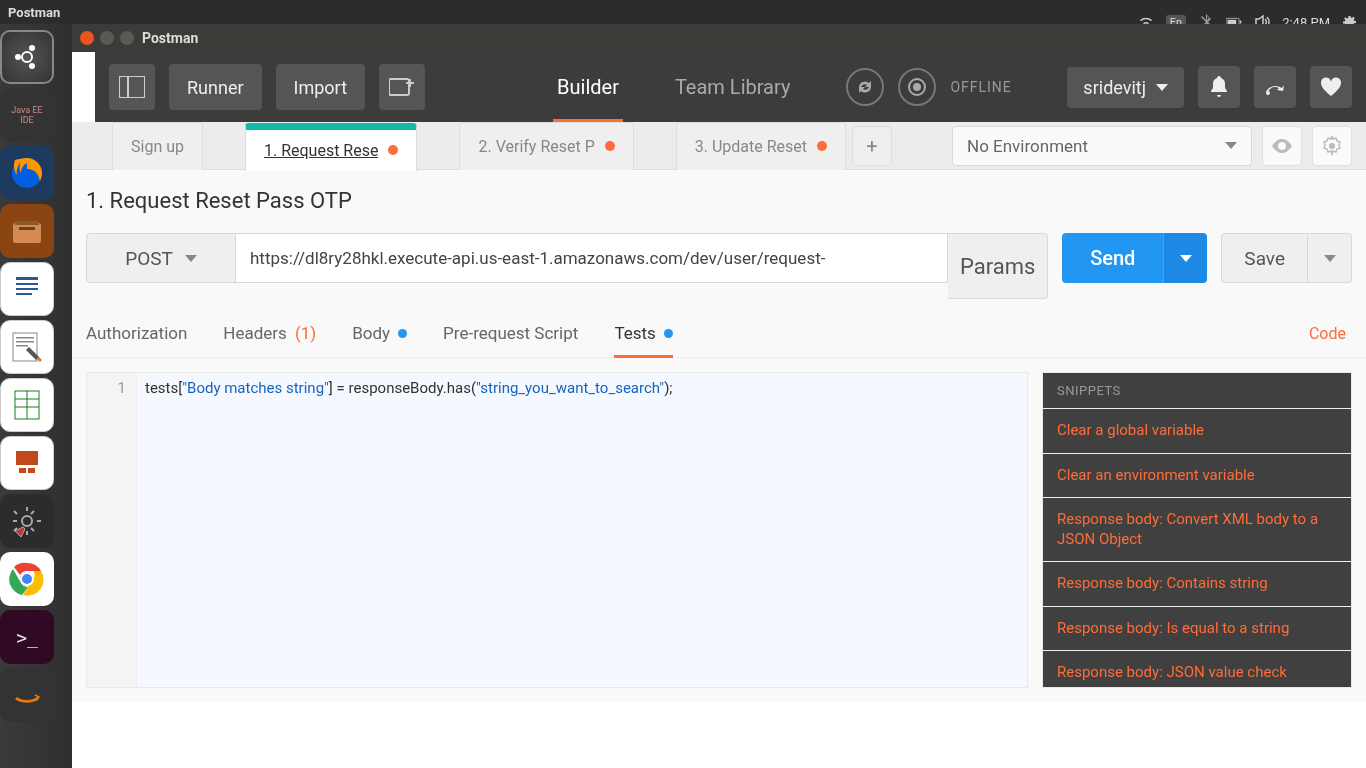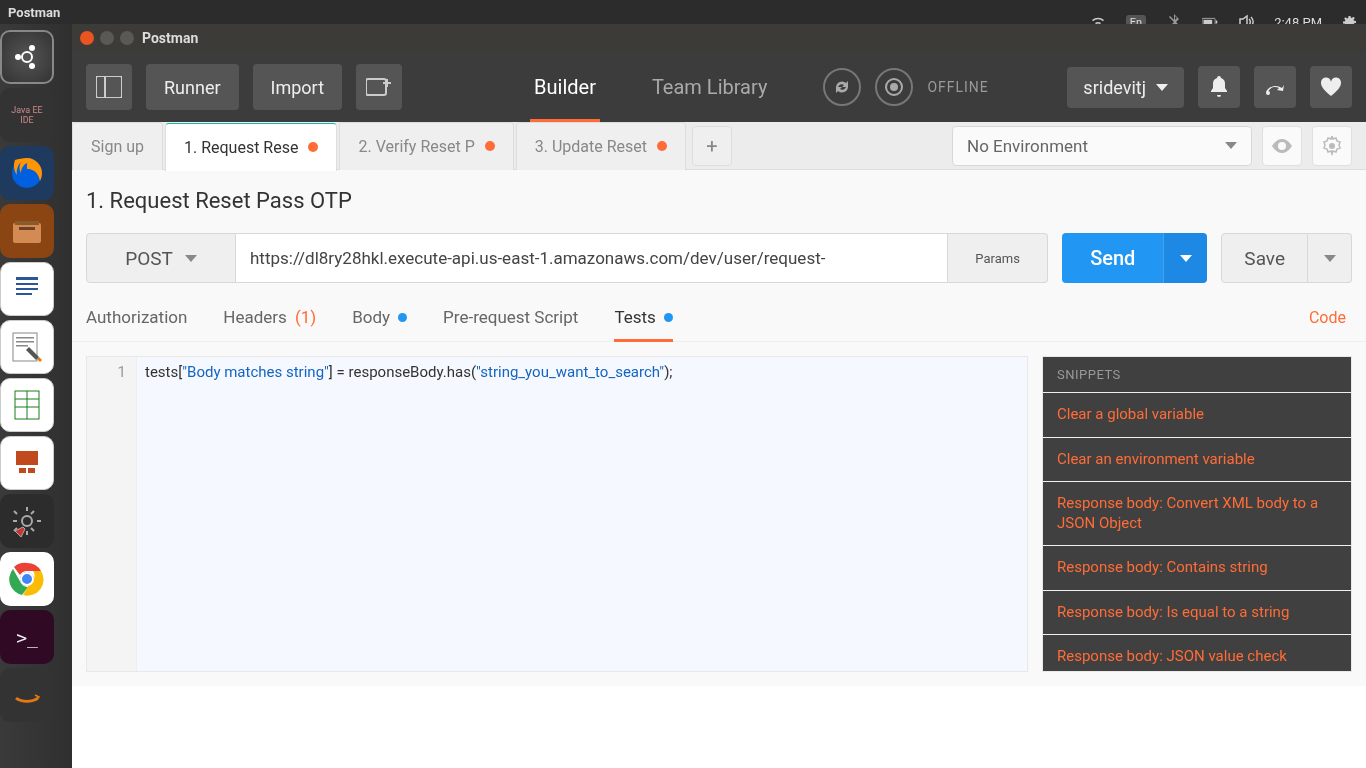--- a/index.html
+++ b/index.html
@@ -2,21 +2,21 @@
 <html><head>
 <meta charset="utf-8">
 <style>
 * { margin: 0; padding: 0; box-sizing: border-box; font-family: -apple-system, BlinkMacSystemFont, "Segoe UI", Roboto, "Helvetica Neue", Arial, sans-serif; }
 body { width: 1366px; height: 768px; overflow: hidden; background: #f5f5f5; }
 
 
 .ubuntu-panel { height: 24px; background: #2c2c2c; color: #dcdcdc; display: flex; align-items: center; font-size: 13px; padding: 0 8px; }
 .ubuntu-panel .app-name { font-weight: bold; }
 .ubuntu-panel .spacer { flex: 1; }
-.ubuntu-panel .tray { display: flex; align-items: center; gap: 20px; margin-top: 20px; }
+.ubuntu-panel .tray { display: flex; align-items: center; gap: 12px; margin-top: 20px; }
 .ubuntu-panel .tray-icon { width: 16px; height: 16px; display: inline-flex; align-items: center; justify-content: center; }
 .ubuntu-panel .lang-badge { background: #555; border-radius: 3px; padding: 1px 4px; font-size: 11px; }
 
 
 .unity-launcher { position: absolute; left: 0; top: 24px; width: 88px; height: 744px; background: linear-gradient(to right, #3a3a3a, #2d2d2d); display: flex; flex-direction: column; align-items: flex-start; padding-top: 6px; gap: 4px; }
 .launcher-item { width: 54px; height: 54px; border-radius: 10px; display: flex; align-items: center; justify-content: center; font-size: 24px; color: white; background: rgba(255,255,255,0.08); }
 .launcher-item.ubuntu { background: radial-gradient(circle, #555, #333); border: 2px solid #888; }
 .launcher-item.firefox { background: #1e3a5f; }
 .launcher-item.files { background: #8b4513; }
 .launcher-item.writer { background: #fff; color: #2b5797; border: 1px solid #ccc; }
@@ -35,54 +35,54 @@
 
 .window-titlebar { height: 28px; background: #3c3b37; display: flex; align-items: center; padding: 0 8px; gap: 8px; }
 .window-controls { display: flex; gap: 6px; }
 .win-btn { width: 14px; height: 14px; border-radius: 50%; }
 .win-close { background: #e95420; }
 .win-min { background: #5a5955; }
 .win-max { background: #5a5955; }
 .window-title { color: #dcdcdc; font-size: 14px; font-weight: bold; }
 
 
-.postman-header { height: 70px; background: #3c3c3c; display: flex; align-items: center; padding: 0 14px; gap: 14px; }
+.postman-header { height: 70px; background: #3c3c3c; display: flex; align-items: center; padding: 0 14px; gap: 14px; margin-left: 23px; }
 .header-btn { height: 46px; padding: 0 18px; background: #555; border: none; color: #eee; font-size: 18px; border-radius: 4px; display: flex; align-items: center; justify-content: center; cursor: pointer; }
 .header-btn.icon-only { width: 46px; padding: 0; }
 .header-tabs { display: flex; margin-left: 90px; height: 100%; align-items: stretch; }
 .header-tab { padding: 0 28px; display: flex; align-items: center; color: #aaa; font-size: 20px; position: relative; cursor: pointer; }
 .header-tab.active { color: #fff; }
 .header-tab.active::after { content: ''; position: absolute; bottom: 0; left: 20%; right: 20%; height: 3px; background: #ff6c37; }
 .header-icons { display: flex; gap: 14px; margin-left: 14px; align-items: center; }
 .header-circle { width: 38px; height: 38px; border: 2px solid #777; border-radius: 50%; display: flex; align-items: center; justify-content: center; color: #aaa; }
 .offline-label { color: #999; font-size: 14px; letter-spacing: 1px; }
 .header-right { margin-left: auto; display: flex; align-items: center; gap: 14px; }
 .user-btn { background: #555; color: #eee; padding: 10px 16px; border-radius: 4px; display: flex; align-items: center; gap: 10px; font-size: 18px; cursor: pointer; }
 .header-icon-btn { width: 42px; height: 42px; background: #555; border-radius: 4px; display: flex; align-items: center; justify-content: center; color: #eee; cursor: pointer; }
 
 
 .content-area { background: #f9f9f9; }
 .tab-row { display: flex; align-items: center; padding: 0; background: #edecec; border-bottom: 1px solid #ddd; height: 48px; }
-.req-tab { height: 48px; padding: 0 18px; display: flex; align-items: center; gap: 10px; border: 1px solid #ddd; border-bottom: none; margin-right: 2px; background: #efefef; color: #888; font-size: 16px; max-width: 180px; cursor: pointer; border-radius: 4px 4px 0 0; }
+.req-tab { height: 48px; padding: 0 18px; display: flex; align-items: center; gap: 10px; border: 1px solid #ddd; border-bottom: none; margin-right: 2px; background: #efefef; color: #888; font-size: 16px; max-width: 180px; cursor: pointer; border-radius: 4px 4px 0 0; margin-left: 40px; }
 .req-tab span.label { white-space: nowrap; overflow: hidden; text-overflow: ellipsis; }
-.req-tab.active { background: #fff; color: #333; border-top: 1px solid #14b8a6; position: relative; top: 1px; }
+.req-tab.active { background: #fff; color: #333; border-top: 7px solid #14b8a6; position: relative; top: 1px; text-decoration: underline; }
 .dot { width: 10px; height: 10px; border-radius: 50%; background: #ff6c37; flex-shrink: 0; }
 .add-tab { width: 40px; height: 40px; display: flex; align-items: center; justify-content: center; color: #888; border: 1px solid #ddd; margin-left: 4px; border-radius: 4px; cursor: pointer; font-size: 20px; background: #efefef; }
 .env-section { margin-left: auto; display: flex; align-items: center; gap: 10px; padding-right: 14px; }
 .env-select { width: 300px; height: 40px; border: 1px solid #d8d8d8; border-radius: 4px; background: #fafafa; display: flex; align-items: center; padding: 0 14px; color: #666; font-size: 17px; justify-content: space-between; cursor: pointer; }
 .env-icon-btn { width: 40px; height: 40px; border: 1px solid #e0e0e0; border-radius: 4px; display: flex; align-items: center; justify-content: center; color: #aaa; cursor: pointer; background: #fafafa; }
 
 
 .request-title { padding: 18px 14px 10px; font-size: 22px; color: #333; }
 
 
 .url-row { display: flex; padding: 10px 14px; gap: 0; }
 .method-select { width: 150px; height: 50px; background: #efefef; border: 1px solid #d8d8d8; border-radius: 4px 0 0 4px; display: flex; align-items: center; justify-content: center; gap: 12px; font-size: 19px; color: #555; cursor: pointer; }
 .url-input { flex: 1; height: 50px; border: 1px solid #d8d8d8; border-left: none; padding: 0 14px; font-size: 17px; color: #444; background: #fff; }
-.params-btn { width: 100px; height: 50px; background: #efefef; border: 1px solid #d8d8d8; border-left: none; border-radius: 0 4px 4px 0; font-size: 13px; color: #555; cursor: pointer; }
+.params-btn { width: 100px; height: 66px; background: #efefef; border: 1px solid #d8d8d8; border-left: none; border-radius: 0 4px 4px 0; font-size: 22px; color: #555; cursor: pointer; }
 .send-btn { height: 50px; padding: 0 28px; background: #2196f3; color: #fff; font-size: 20px; border: none; border-radius: 4px 0 0 4px; margin-left: 14px; cursor: pointer; font-weight: 500; }
 .send-dd { width: 44px; height: 50px; background: #1e88e5; border: none; border-left: 1px solid rgba(255,255,255,0.2); border-radius: 0 4px 4px 0; color: #fff; cursor: pointer; display: flex; align-items: center; justify-content: center; }
 .save-btn { height: 50px; padding: 0 22px; background: #efefef; border: 1px solid #d8d8d8; font-size: 19px; color: #555; border-radius: 4px 0 0 4px; margin-left: 14px; cursor: pointer; }
 .save-dd { width: 44px; height: 50px; background: #efefef; border: 1px solid #d8d8d8; border-left: none; border-radius: 0 4px 4px 0; color: #888; cursor: pointer; display: flex; align-items: center; justify-content: center; }
 
 
 .sub-tabs { display: flex; padding: 14px 14px 0; gap: 36px; border-bottom: 1px solid #eee; align-items: center; }
 .sub-tab { padding-bottom: 14px; font-size: 17px; color: #666; cursor: pointer; position: relative; display: flex; align-items: center; gap: 8px; }
 .sub-tab.active { color: #333; }
 .sub-tab.active::after { content: ''; position: absolute; bottom: -1px; left: 0; right: 0; height: 3px; background: #ff6c37; }

